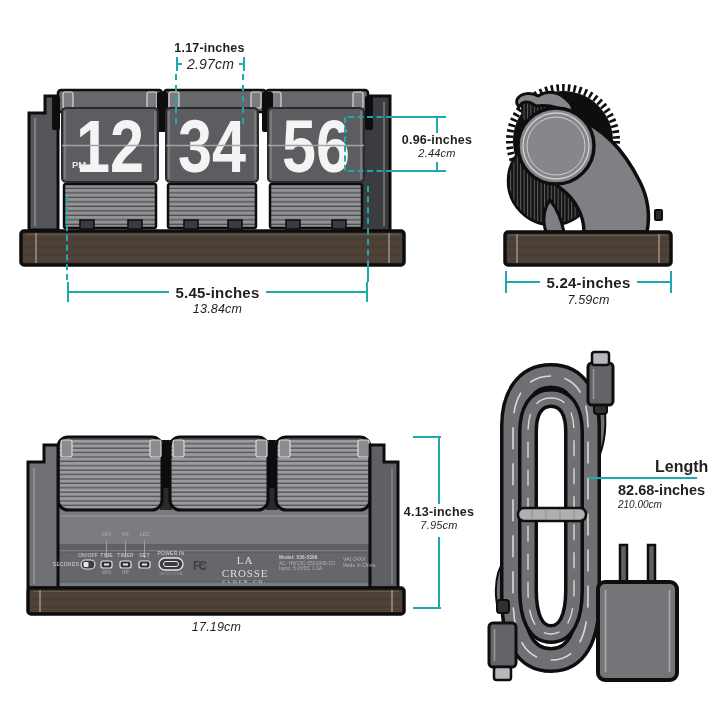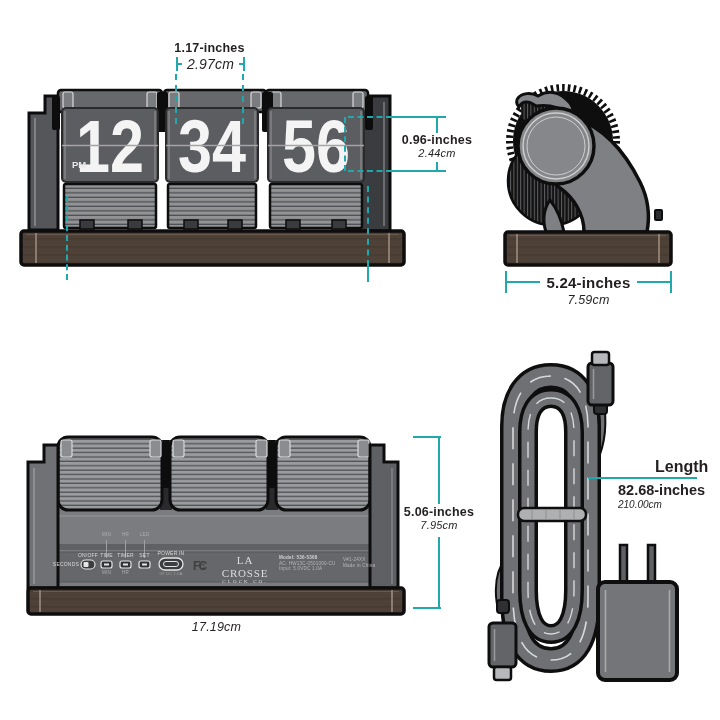--- a/index.html
+++ b/index.html
@@ -280,36 +280,46 @@
   <div class="vsolid" style="left:436px;top:118px;height:15px;"></div>
   <div class="anno vtext" style="left:392px;top:133px;width:90px;">
     <div class="bdim" style="font-size:12.5px;">0.96-inches</div>
     <div class="cmdim" style="font-size:11px;">2.44cm</div>
   </div>
   <div class="vsolid" style="left:436px;top:162px;height:10px;"></div>
 
   <div class="vdash" style="left:66px;top:196px;height:84px;"></div>
   <div class="vdash" style="left:366.5px;top:186px;height:80px;"></div>
   <div class="vsolid" style="left:366.5px;top:266px;height:16px;"></div>
+  <div class="anno hdim" style="left:67px;top:282px;width:301px;">
+    <div class="row" style="height:20px;">
+      <span class="tickv" style="height:20px;"></span>
+      <span class="hline"></span>
+      <span class="bdim" style="font-size:15px;">5.45-inches</span>
+      <span class="hline"></span>
+      <span class="tickv" style="height:20px;"></span>
+    </div>
+    <div class="cmdim" style="font-size:12.5px;">13.84cm</div>
+  </div>
 
   <div class="anno hdim" style="left:505px;top:271px;width:167px;">
     <div class="row" style="height:22px;">
       <span class="tickv" style="height:22px;"></span>
       <span class="hline"></span>
       <span class="bdim" style="font-size:15px;">5.24-inches</span>
       <span class="hline"></span>
       <span class="tickv" style="height:22px;"></span>
     </div>
     <div class="cmdim" style="font-size:12.5px;">7.59cm</div>
   </div>
 
   <div class="hsolid" style="left:413px;top:436px;width:28px;"></div>
   <div class="vsolid" style="left:438px;top:436px;height:68px;"></div>
   <div class="anno vtext" style="left:393px;top:505px;width:92px;">
-    <div class="bdim" style="font-size:12.5px;">5.06-inches</div>
+    <div class="bdim" style="font-size:12.5px;">4.13-inches</div>
     <div class="cmdim" style="font-size:11px;">7.95cm</div>
   </div>
   <div class="vsolid" style="left:438px;top:537px;height:71px;"></div>
   <div class="hsolid" style="left:413px;top:607px;width:28px;"></div>
 
   <div class="anno hdim" style="left:28px;top:620px;width:377px;">
     <div class="cmdim" style="font-size:12.5px;">17.19cm</div>
   </div>
 
   <div class="anno len-label" style="left:618px;top:458px;">Length</div>

